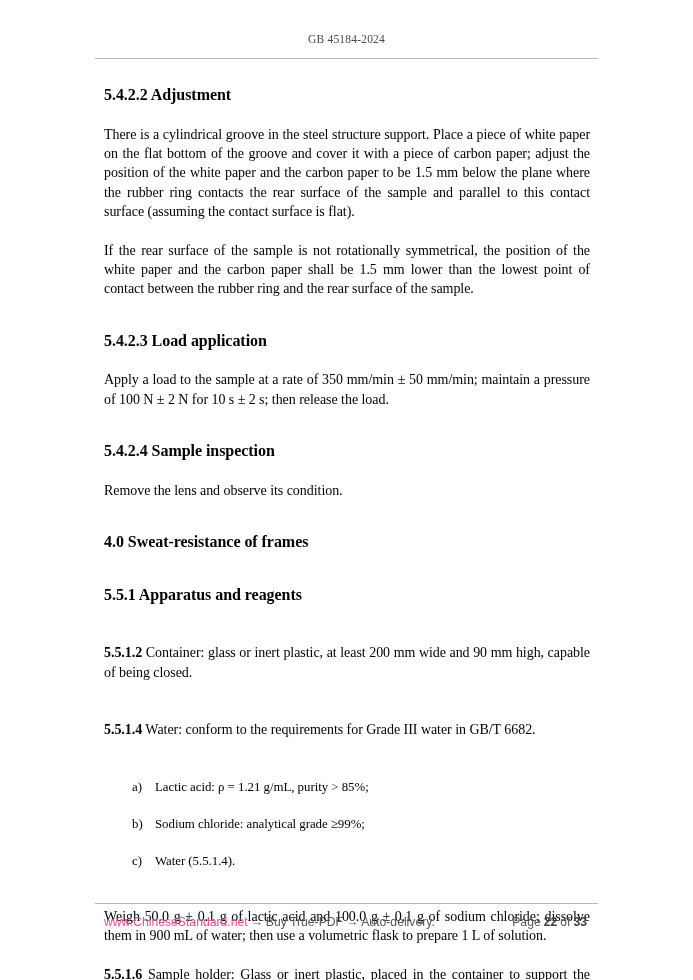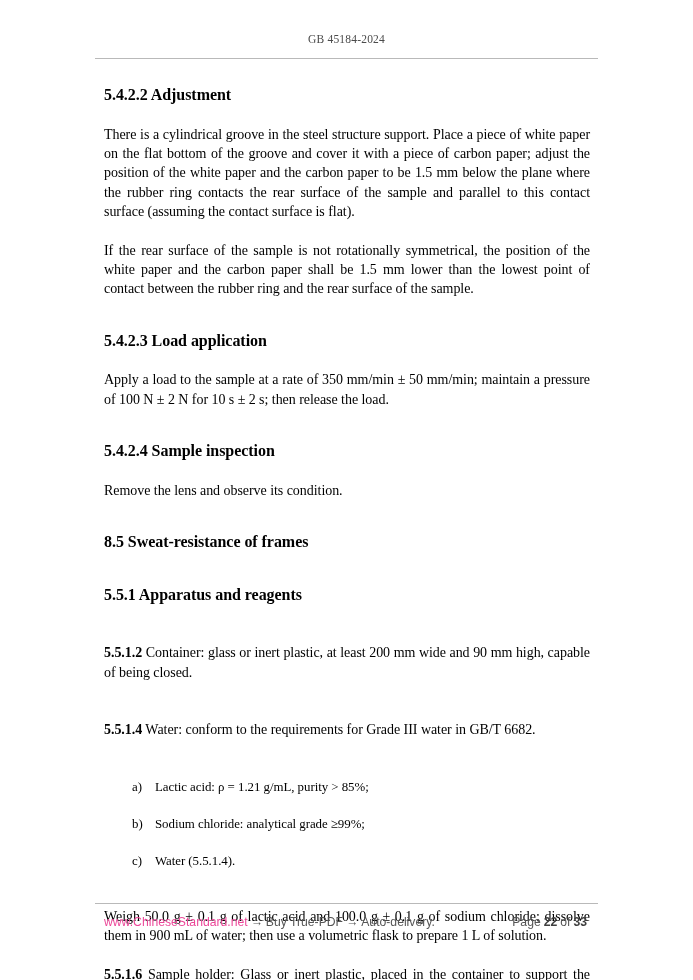--- a/index.html
+++ b/index.html
@@ -138,21 +138,21 @@
       <p class="body">If the rear surface of the sample is not rotationally symmetrical, the position of the white paper and the carbon paper shall be 1.5 mm lower than the lowest point of contact between the rubber ring and the rear surface of the sample.</p>
       <div class="sp-after-para"></div>
       <h3 class="sec">5.4.2.3 Load application</h3>
       <div class="sp-after-para"></div>
       <p class="body">Apply a load to the sample at a rate of 350 mm/min ± 50 mm/min; maintain a pressure of 100 N ± 2 N for 10 s ± 2 s; then release the load.</p>
       <div class="sp-after-para"></div>
       <h3 class="sec">5.4.2.4 Sample inspection</h3>
       <div class="sp-after-para"></div>
       <p class="body">Remove the lens and observe its condition.</p>
       <div class="sp-after-para"></div>
-      <h3 class="sec">8.5 Sweat-resistance of frames</h3>
+      <h3 class="sec">4.0 Sweat-resistance of frames</h3>
       <div class="sp-after-para"></div>
       <h3 class="sec">5.5.1 Apparatus and reagents</h3>
       <div class="sp-after-para"></div>
       <div class="sp-after-para"></div>
       <p class="body"><span class="bold">5.5.1.2</span> <span>Container: glass or inert plastic, at least 200 mm wide and 90 mm high, capable of being closed.</span></p>
       <div class="sp-after-para"></div>
       <div class="sp-after-para"></div>
       <p class="body"><span class="bold">5.5.1.4</span> <span>Water: conform to the requirements for Grade III water in GB/T 6682.</span></p>
       <div class="sp-after-para"></div>
       <div class="sp-after-para"></div>

